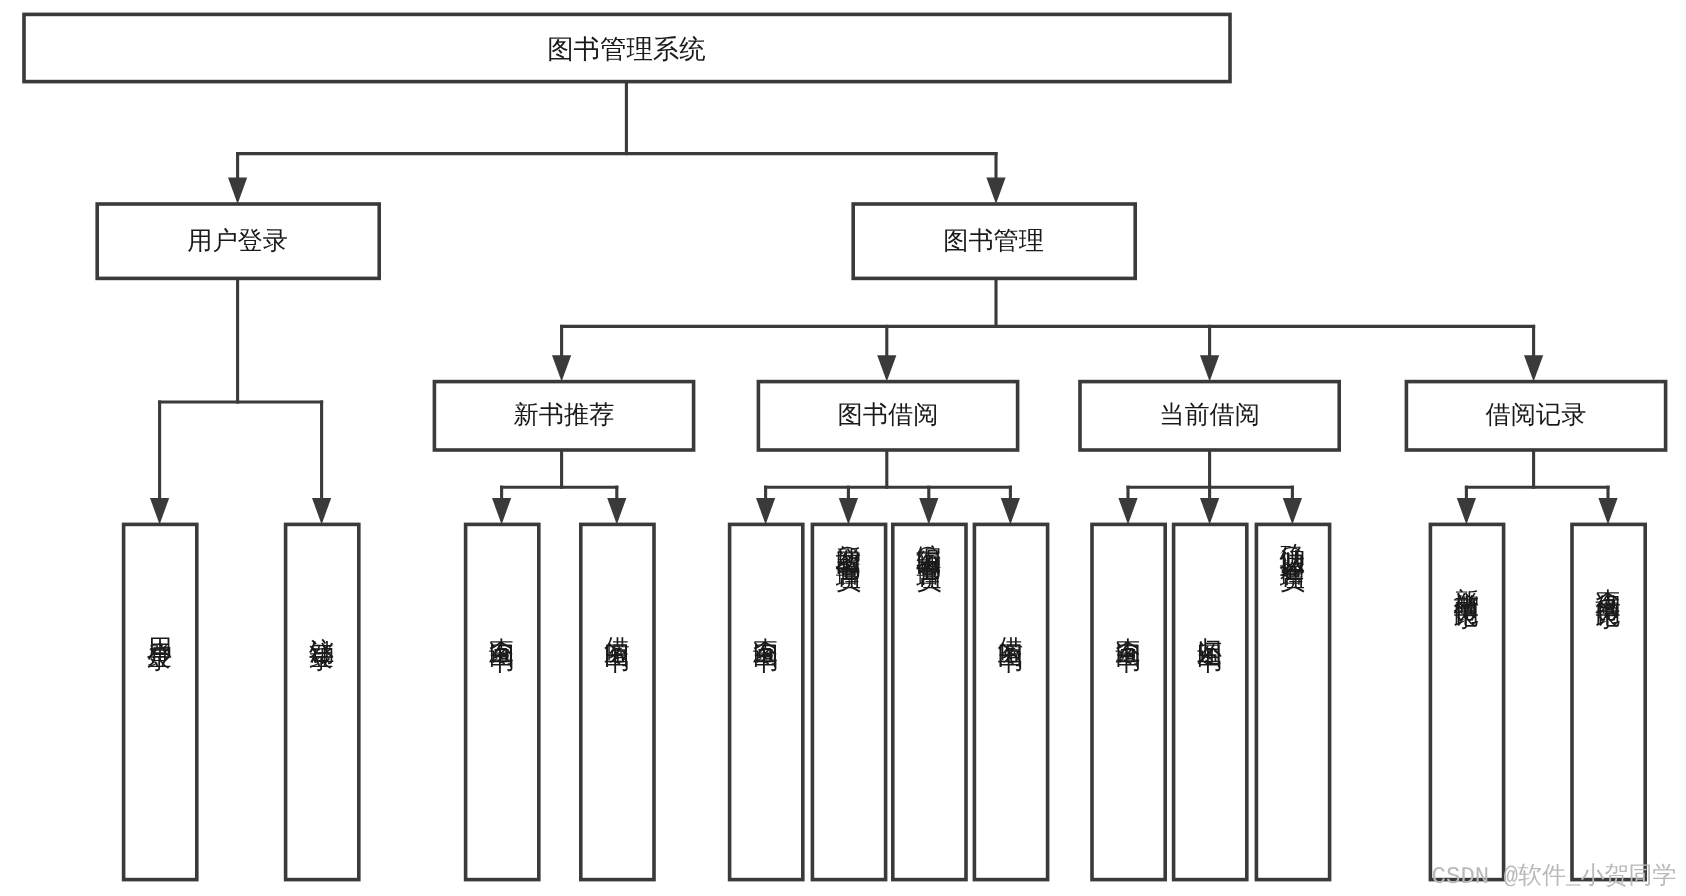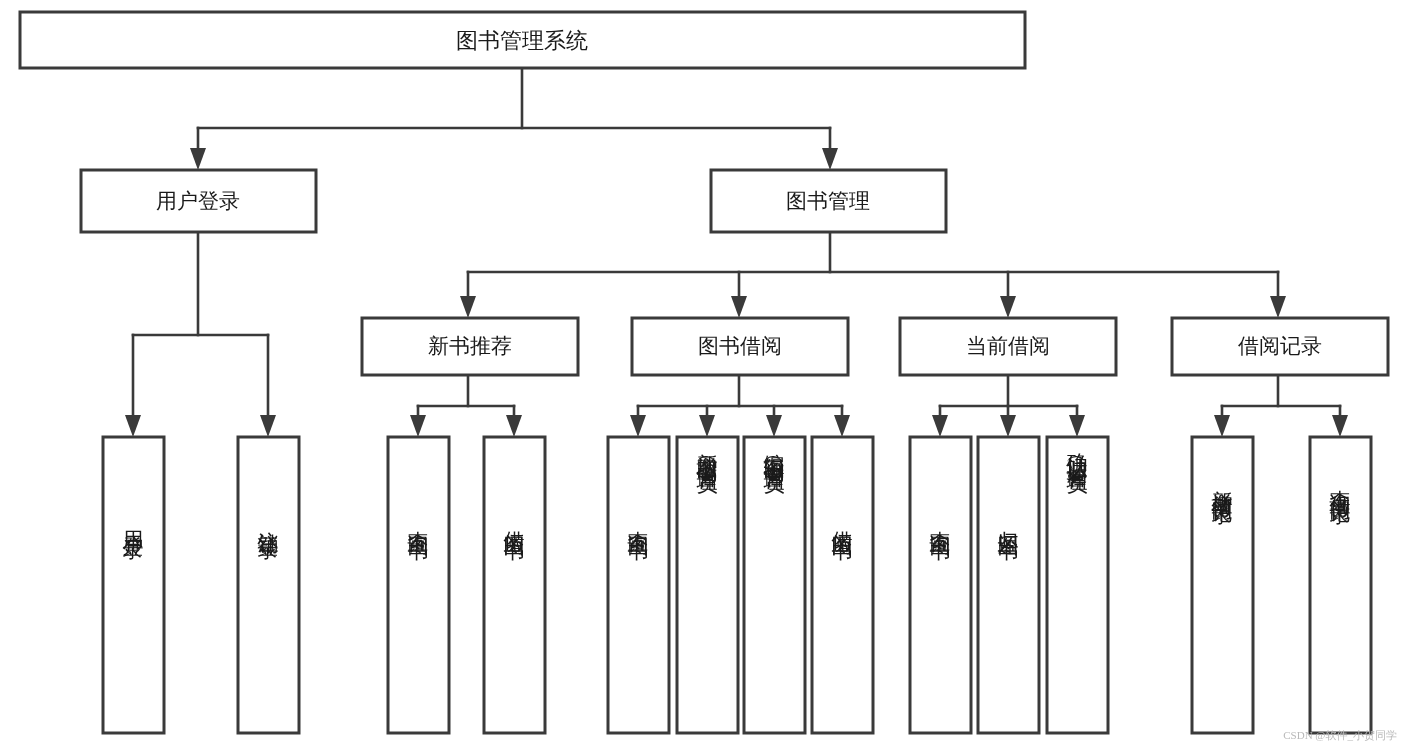--- a/index.html
+++ b/index.html
@@ -49,22 +49,22 @@
     stroke-linecap: square;
   }
   .arrow-head {
     fill: #3a3a3a;
     stroke: none;
   }
   .watermark {
     position: absolute;
     right: 8px;
     bottom: 4px;
-    font-family: Liberation Serif, serif;
-    font-size: 11px;
+    font-family: Liberation Mono, monospace;
+    font-size: 20px;
     color: #b9b9b9;
     white-space: nowrap;
     pointer-events: none;
     user-select: none;
   }
 </style>
 </head>
 <body>
 
 <svg id="diagram" viewBox="0 0 1405 747" xmlns="http://www.w3.org/2000/svg">

